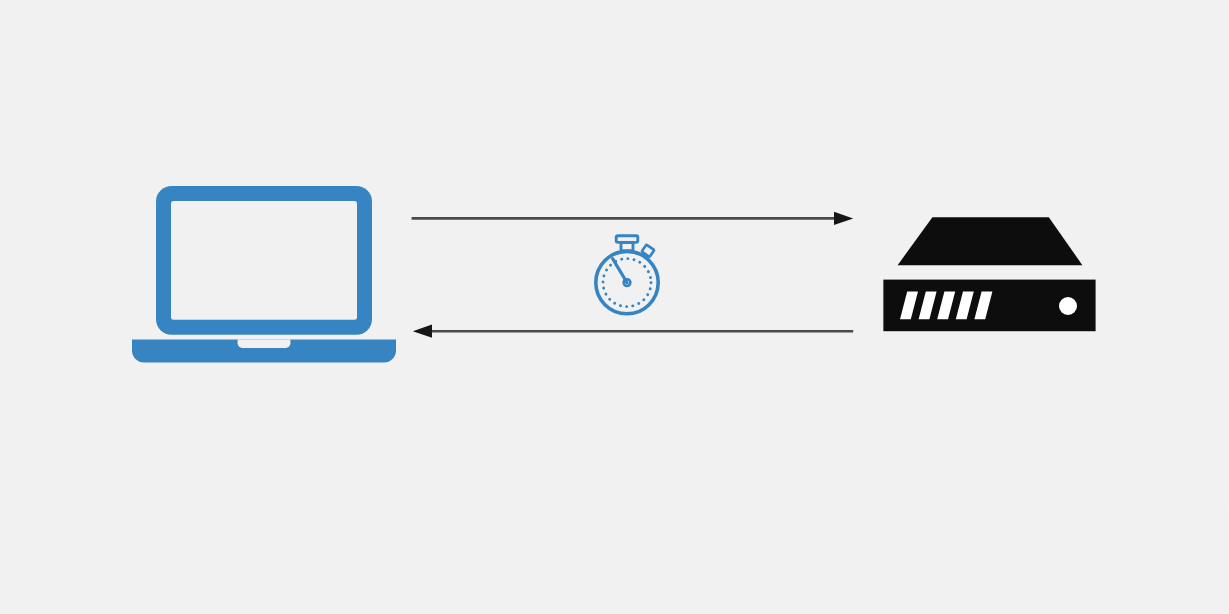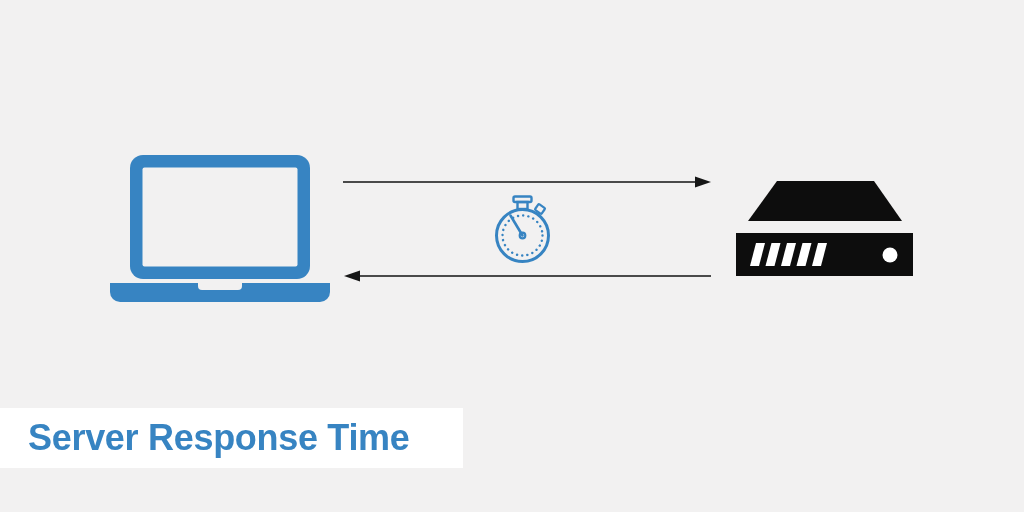--- a/index.html
+++ b/index.html
@@ -102,17 +102,14 @@
     <g>
       <polygon class="fill-white" points="20,67 29,67 23,90 14,90"></polygon>
       <polygon class="fill-white" points="35.5,67 44.5,67 38.5,90 29.5,90"></polygon>
       <polygon class="fill-white" points="51,67 60,67 54,90 45,90"></polygon>
       <polygon class="fill-white" points="66.5,67 75.5,67 69.5,90 60.5,90"></polygon>
       <polygon class="fill-white" points="82,67 91,67 85,90 76,90"></polygon>
     </g>
     <circle class="fill-white" cx="154" cy="79" r="7.5"></circle>
   </svg>
 
-  <div class="title-band">
-    <h1>Server Response Time</h1>
-  </div>
 
 </div>
 
 </body></html>

